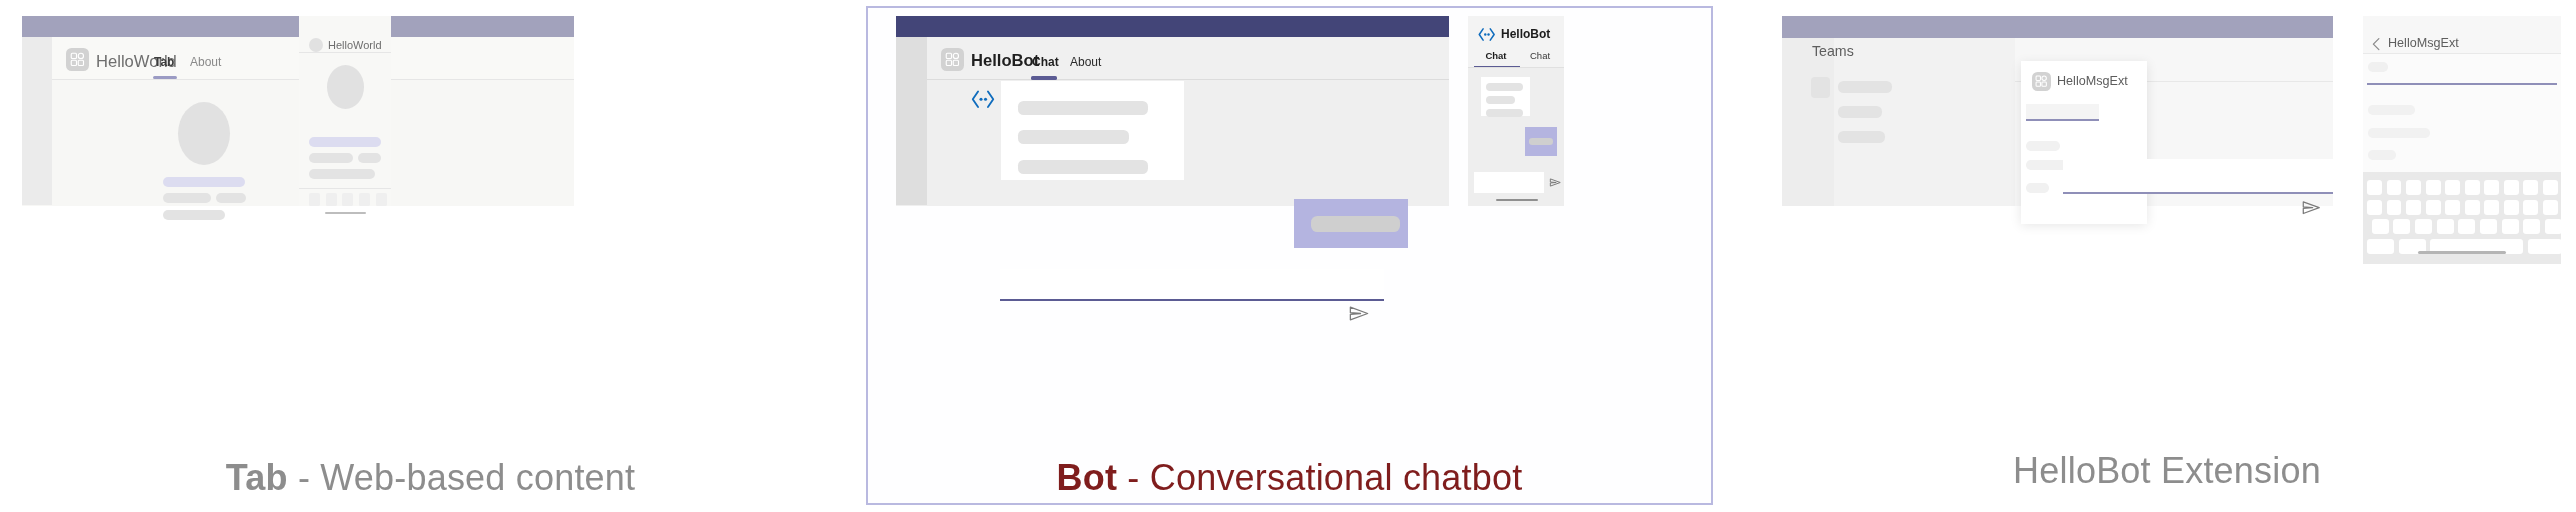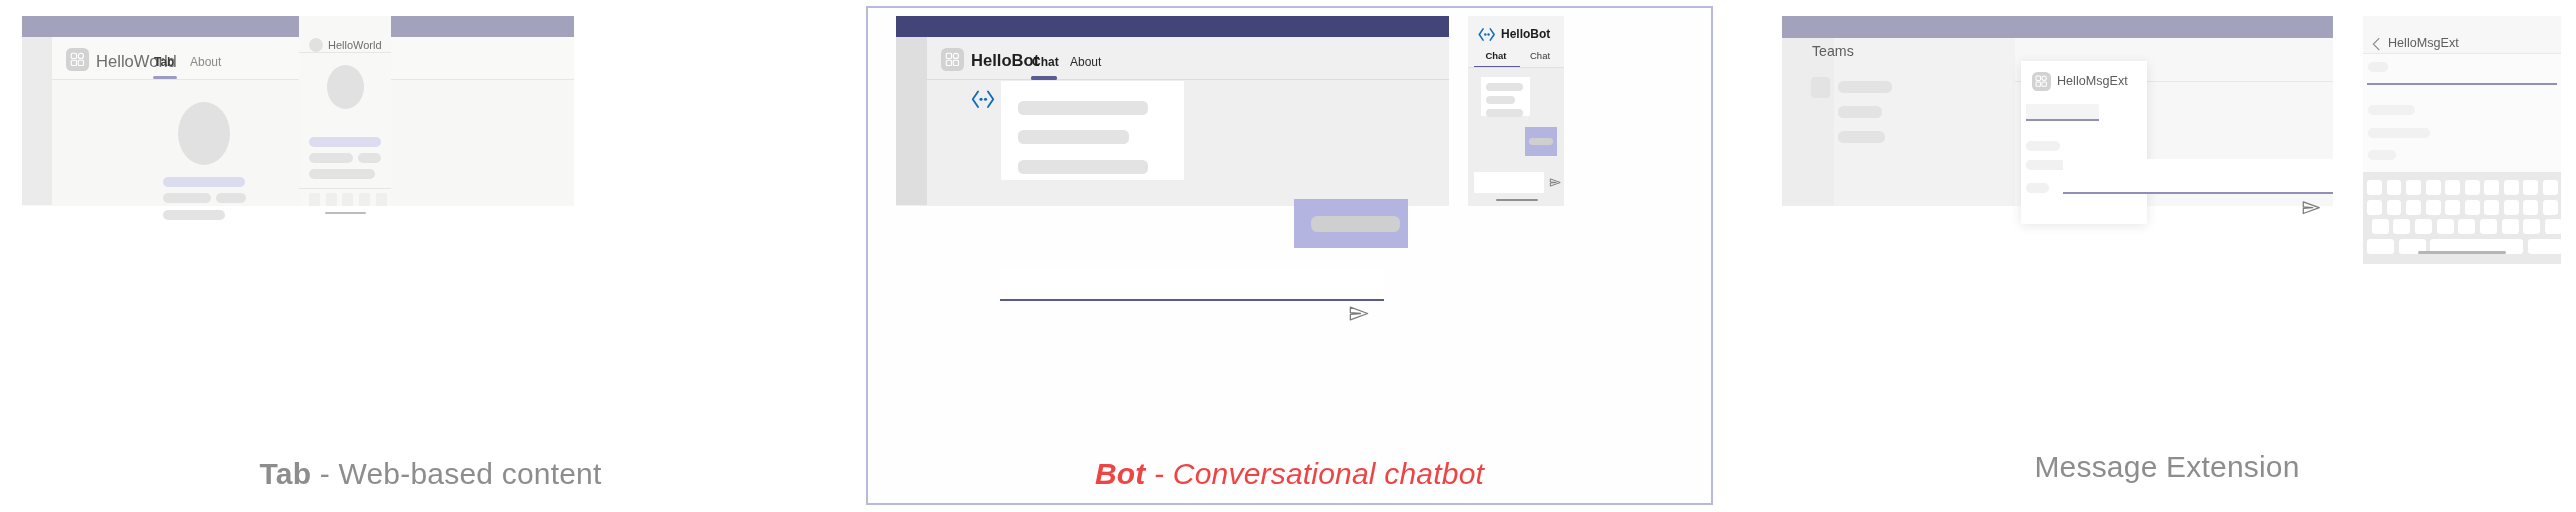--- a/index.html
+++ b/index.html
@@ -29,28 +29,28 @@
     width: 847px; height: 499px;
     border: 2.4px solid #b9b9e0;
     background: #fefeff;
   }
 
   
   .caption {
     position: absolute;
     width: 100%;
     text-align: center;
-    font-size: 30px;
+    font-size: 36px;
     letter-spacing: 0.2px;
     white-space: nowrap;
     font-family: "Liberation Sans", sans-serif;
   }
   .caption .strong { font-weight: bold; }
   .cap-muted { color: #8d8d8d; }
-  .cap-dark  { color: #ef4444; font-style: italic; }
+  .cap-dark  { color: #7f1d1d; }
   #caption-tab { top: 457px; }
   #caption-bot { top: 457px; }
   #caption-msg { top: 450px; }
 
   
   .topbar { position: absolute; }
   .bar-lilac { background: #a2a2bc; }
   .bar-navy  { background: #434578; }
 
   .skel      { background: #e3e3e3; border-radius: 5.5px; }
@@ -450,19 +450,19 @@
             <div class="key" style="left: 182px; top: 47px; width: 17px; height: 15px;"></div>
             <div class="key" style="left: 4px; top: 67px; width: 27px; height: 15px;"></div>
             <div class="key" style="left: 36px; top: 67px; width: 27px; height: 15px;"></div>
             <div class="key" style="left: 67px; top: 67px; width: 93px; height: 15px;"></div>
             <div class="key" style="left: 165px; top: 67px; width: 34px; height: 15px;"></div>
           </div>
         <div id="msg-m-homebar"></div>
       </div>
 
       <div class="caption cap-muted" id="caption-msg">
-        <span class="strong"></span><span>Message Extension</span>
+        <span class="strong"></span><span>HelloBot Extension</span>
       </div>
     </div>
   </div>
 
 </div>
 
 
 </body></html>

